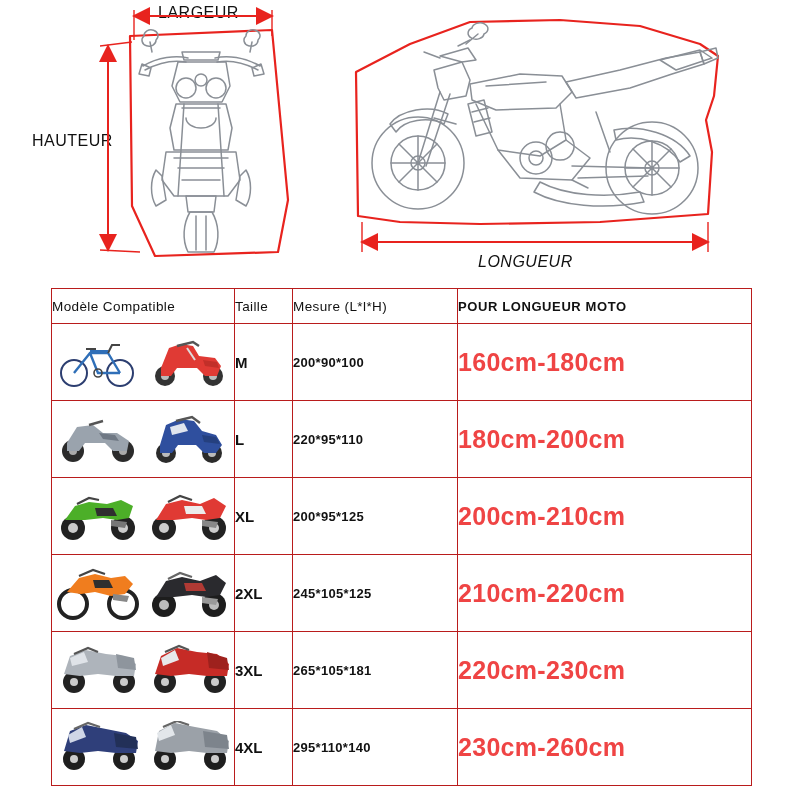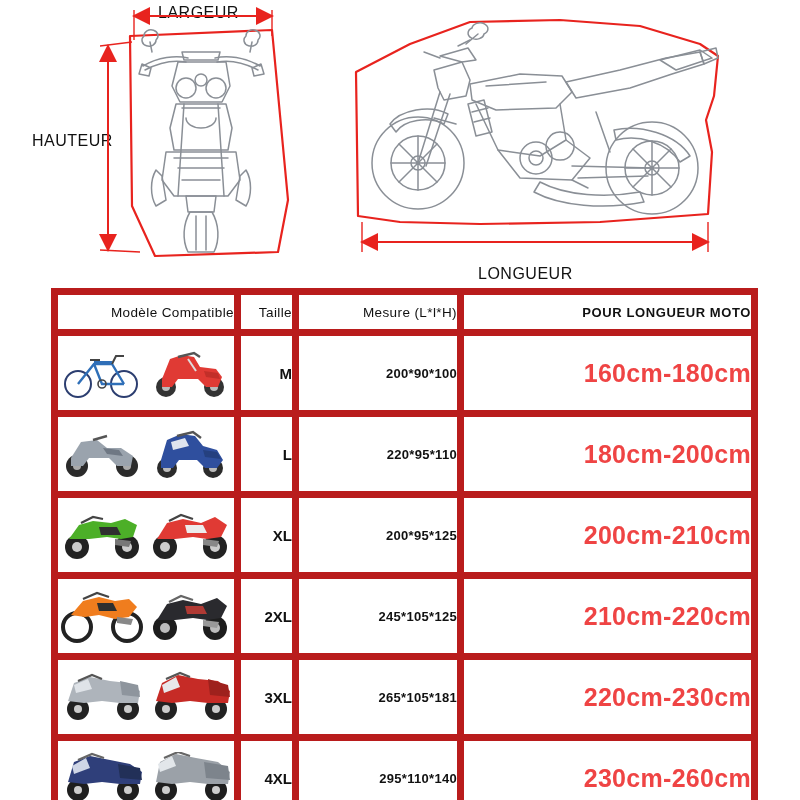--- a/index.html
+++ b/index.html
@@ -25,41 +25,41 @@
 
   .label-text {
     position: absolute;
     font-size: 16px;
     letter-spacing: 0.5px;
     color: #111111;
     white-space: nowrap;
   }
   #label-largeur { left: 158px; top: 4px; }
   #label-hauteur { left: 8px;  top: 132px; margin-left: 24px; }
-  #label-longueur { left: 478px; top: 265px; }
+  #label-longueur { left: 478px; top: 253px; font-style: italic; }
 
   svg.diagram {
     position: absolute;
     left: 0;
     top: 0;
   }
 
   
   #size-table {
     position: absolute;
     left: 51px;
     top: 288px;
     width: 700px;
     border-collapse: collapse;
     table-layout: fixed;
   }
   #size-table td, #size-table th {
-    border: 7px solid #b91c1c;
+    border: 1px solid #b91c1c;
     padding: 0;
-    text-align: right;
+    text-align: left;
     vertical-align: middle;
   }
   #size-table thead th {
     height: 34px;
     font-size: 13.5px;
     font-weight: normal;
     letter-spacing: 0.4px;
   }
   #size-table thead th.head-pour {
     font-size: 13px;

